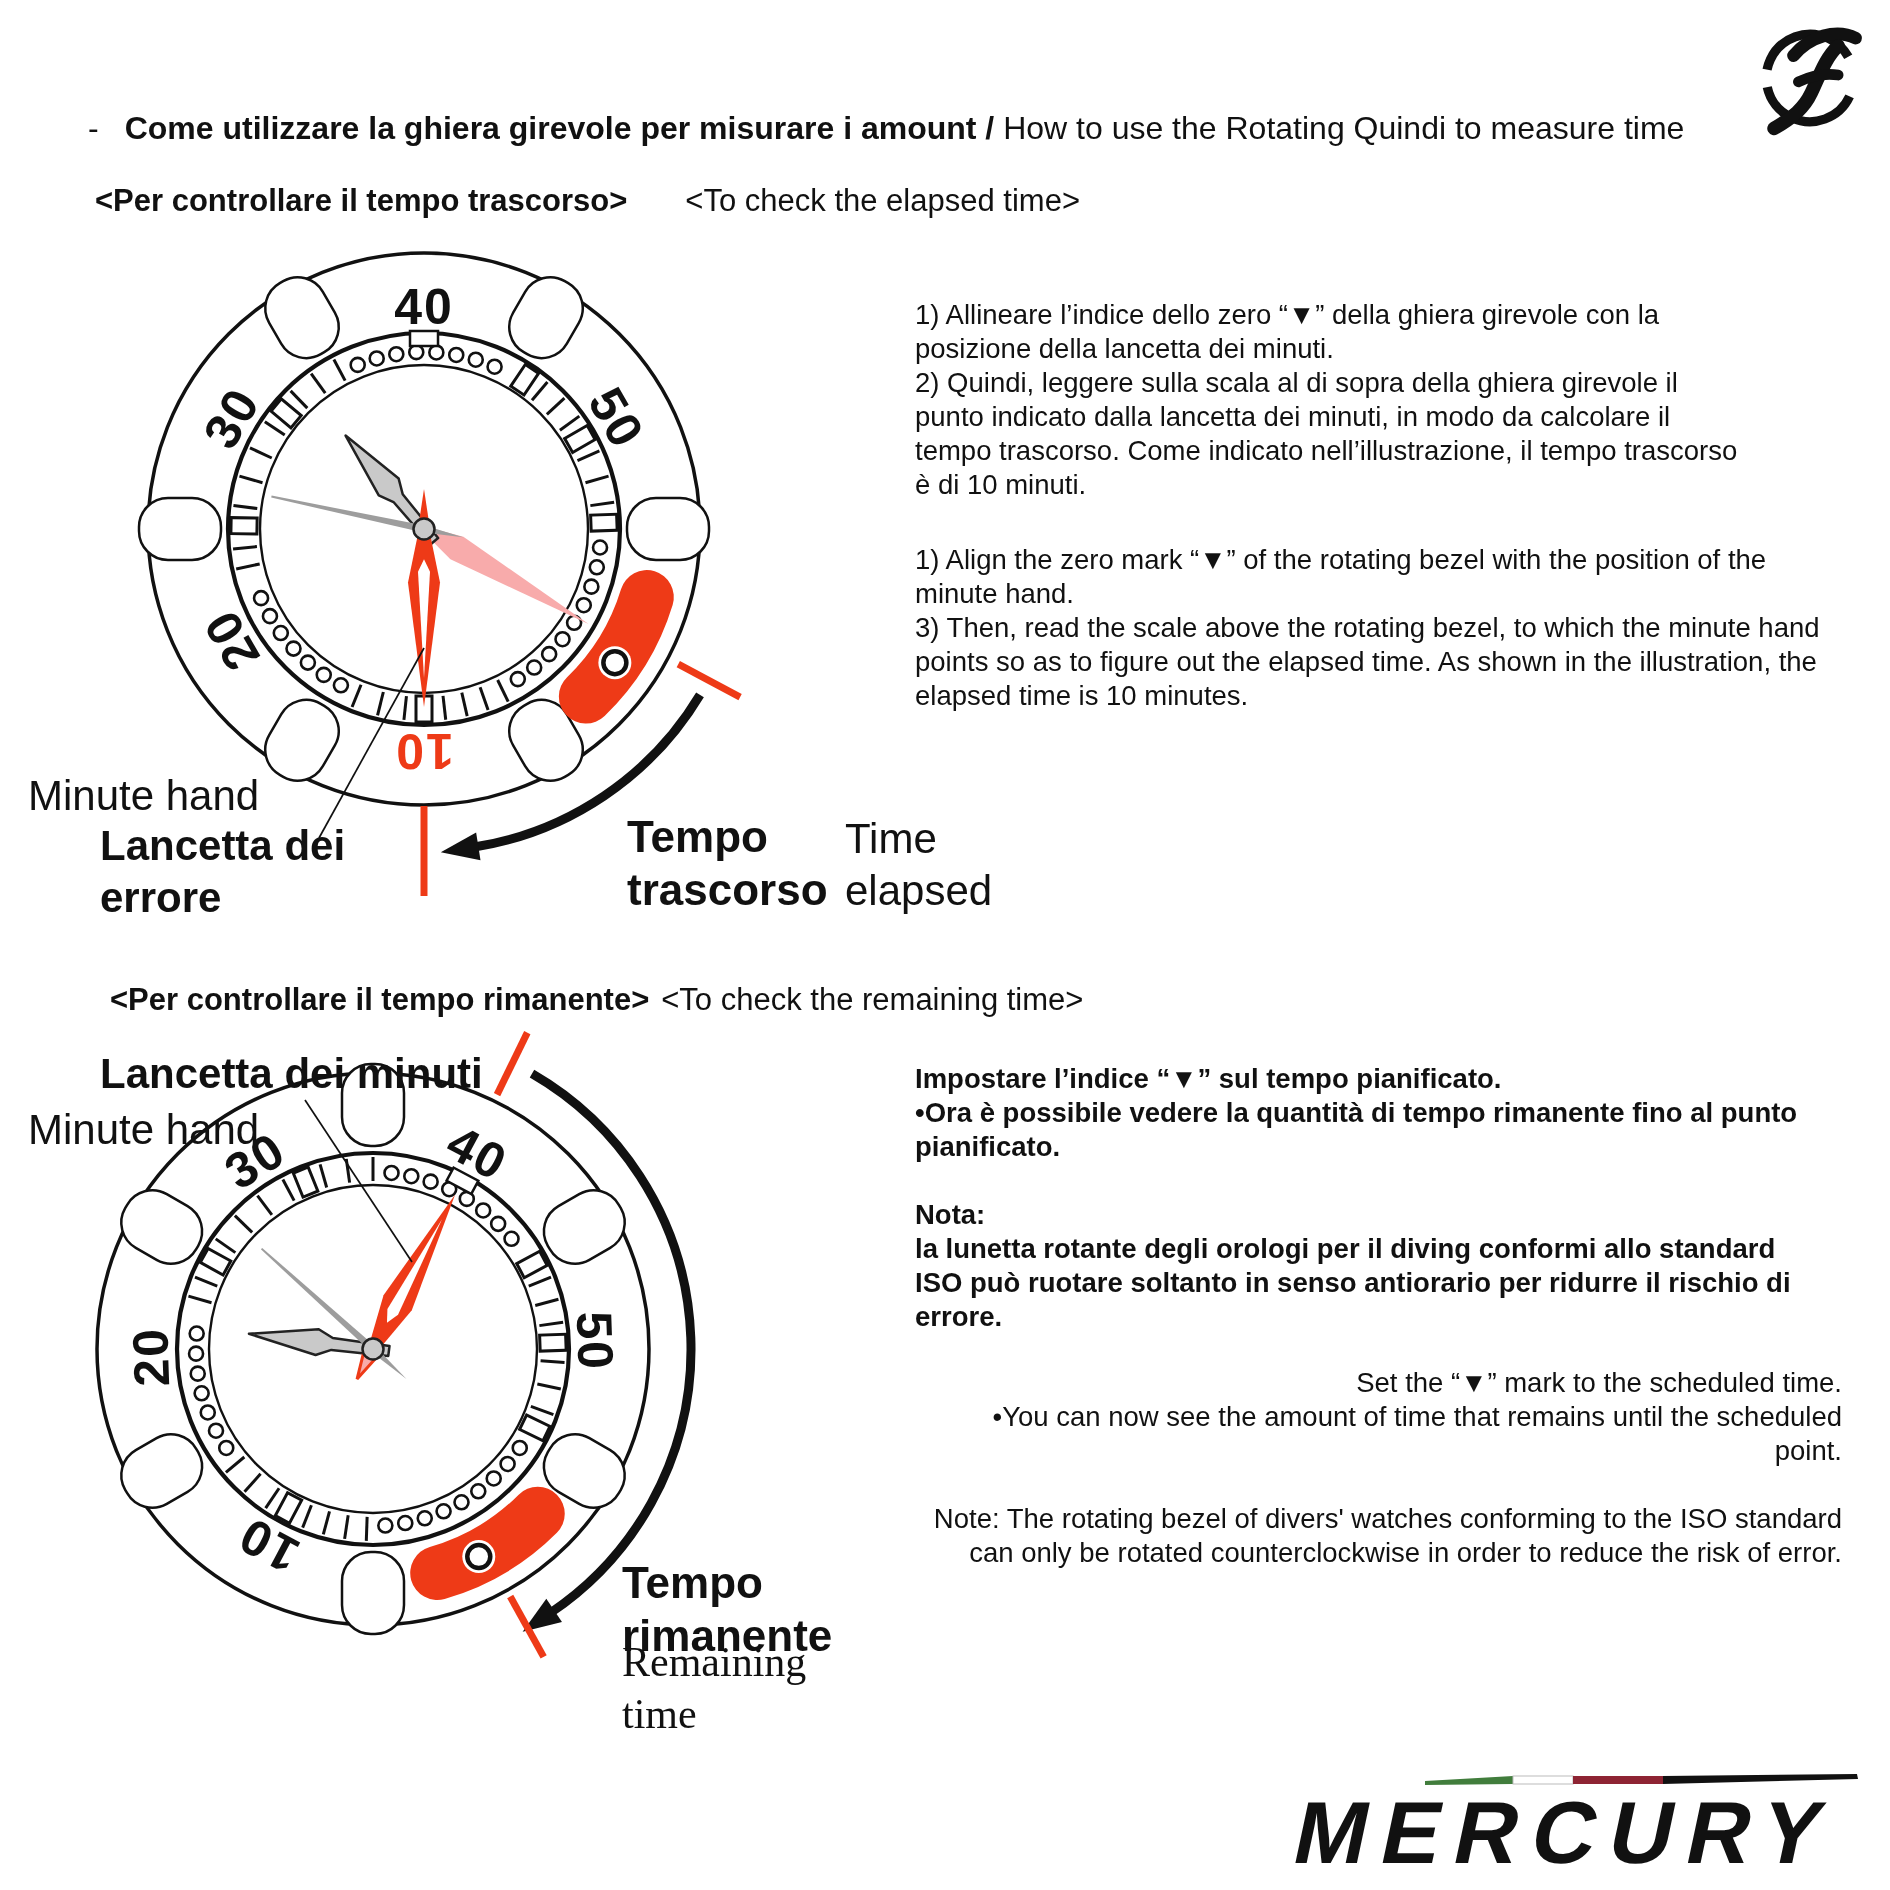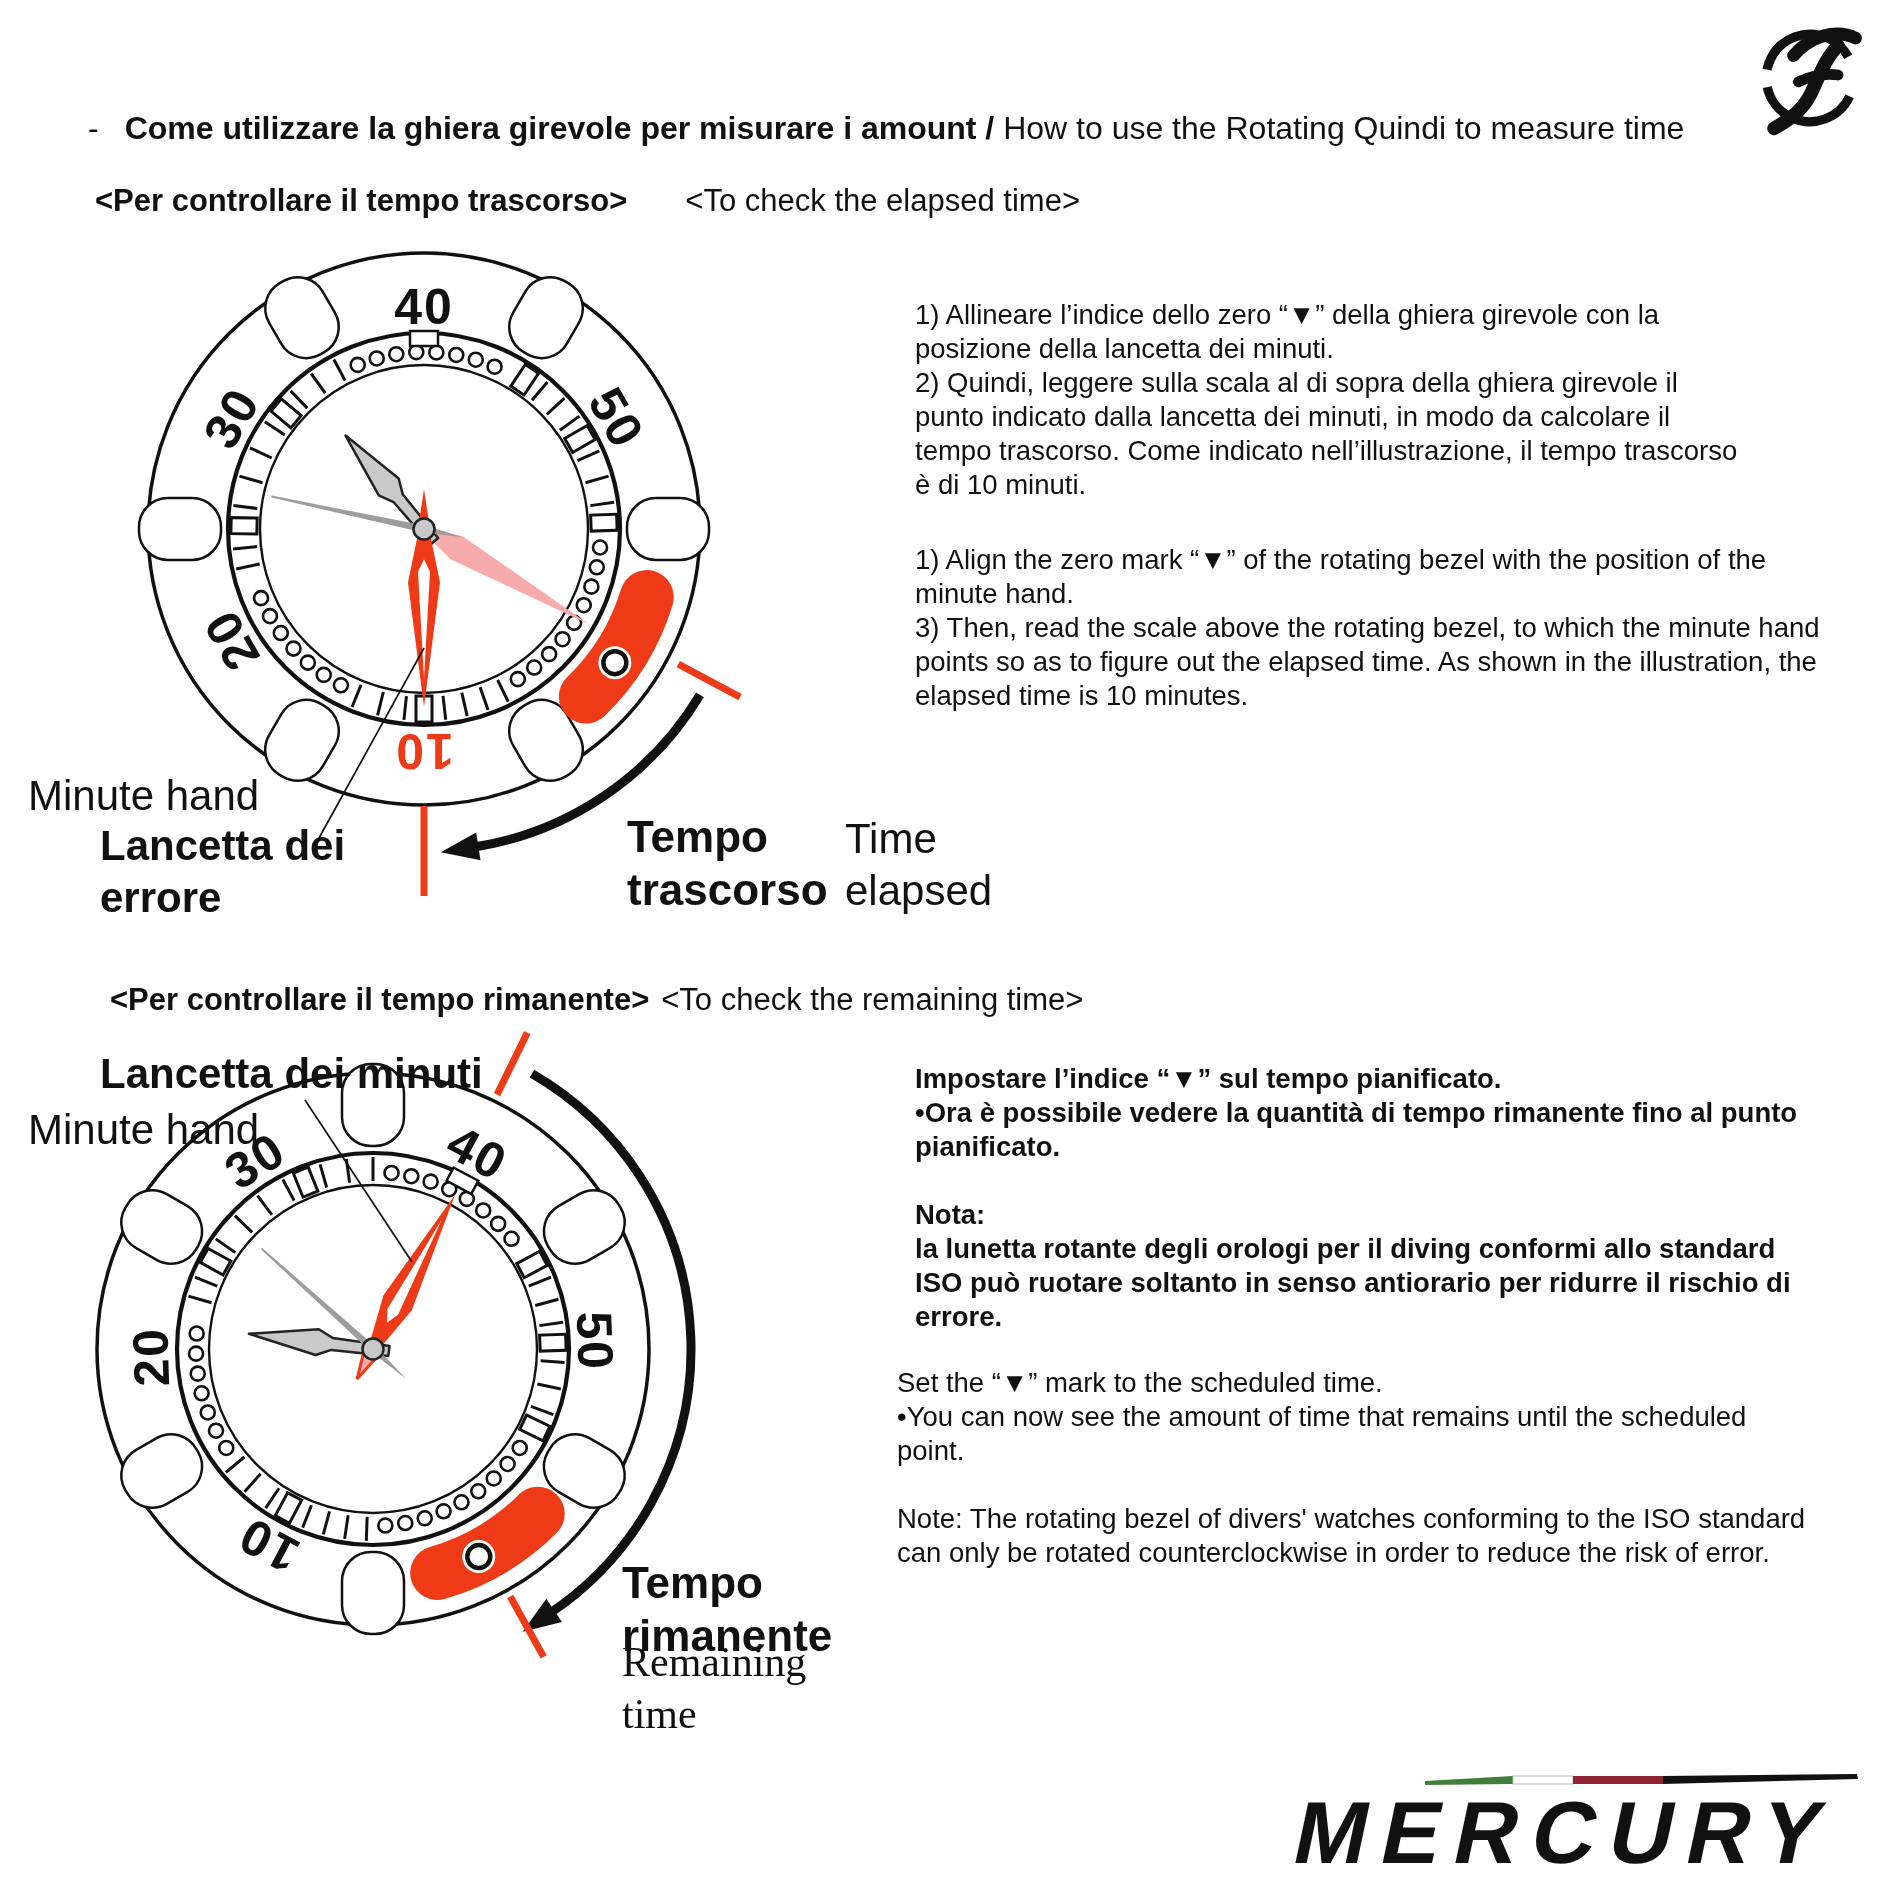--- a/index.html
+++ b/index.html
@@ -11,21 +11,21 @@
   #title-row{left:88px;top:110px;font-size:32px;}
   #title-row .dash{margin-right:26px;}
   #subhead1{left:95px;top:183px;font-size:31px;}
   #subhead1 .en{margin-left:58px;font-weight:normal;}
   #subhead2{left:78px;top:982px;font-size:31px;margin-left:32px;}
   #subhead2 .en{margin-left:12px;font-weight:normal;}
   .body-block{font-size:27.5px;line-height:34px;width:965px;}
   #it1{left:915px;top:298px;font-weight:normal;}
   #en1{left:915px;top:543px;}
   #it2{left:915px;top:1062px;font-weight:bold;}
-  #en2{left:897px;top:1366px;}
+  #en2{left:877px;top:1366px;text-align:right;}
   .diagram-label{font-size:42px;line-height:52px;}
   .diagram-label.big{font-size:44px;line-height:53px;}
   #w1-minutehand-en{left:28px;top:770px;}
   #w1-minutehand-it{left:100px;top:820px;}
   #w1-arrow-it{left:627px;top:810px;}
   #w1-arrow-en{left:845px;top:813px;}
   #w2-minutehand-it{left:100px;top:1048px;}
   #w2-minutehand-en{left:28px;top:1104px;}
   #w2-arrow-it{left:622px;top:1556px;}
   #w2-arrow-en{left:622px;top:1636px;font-family:Liberation Serif, serif;}

